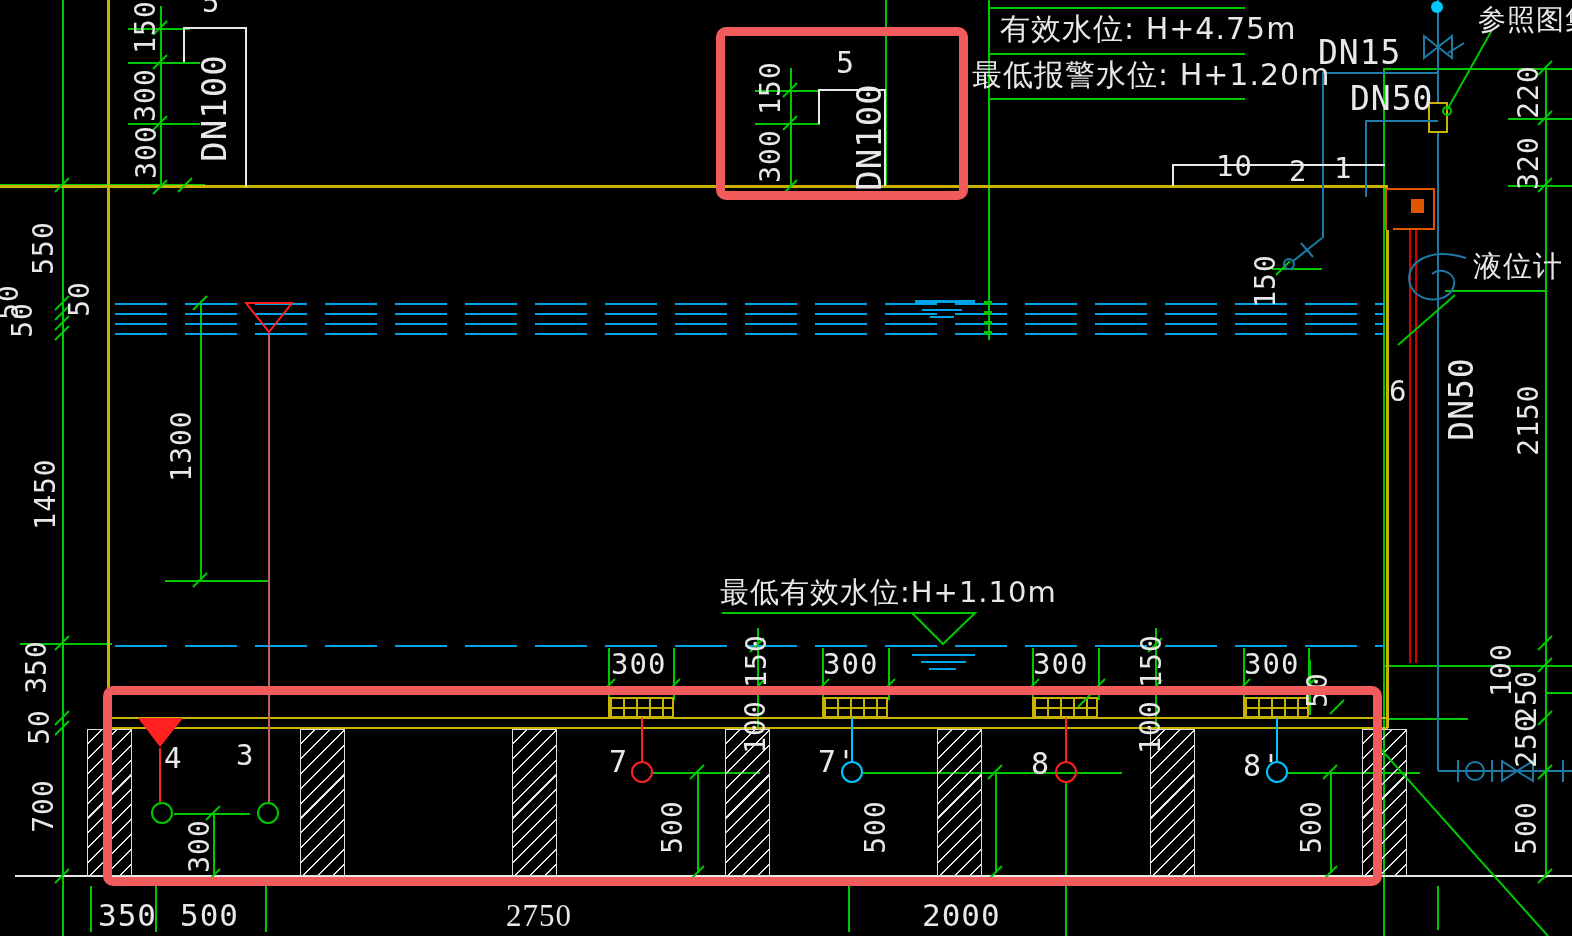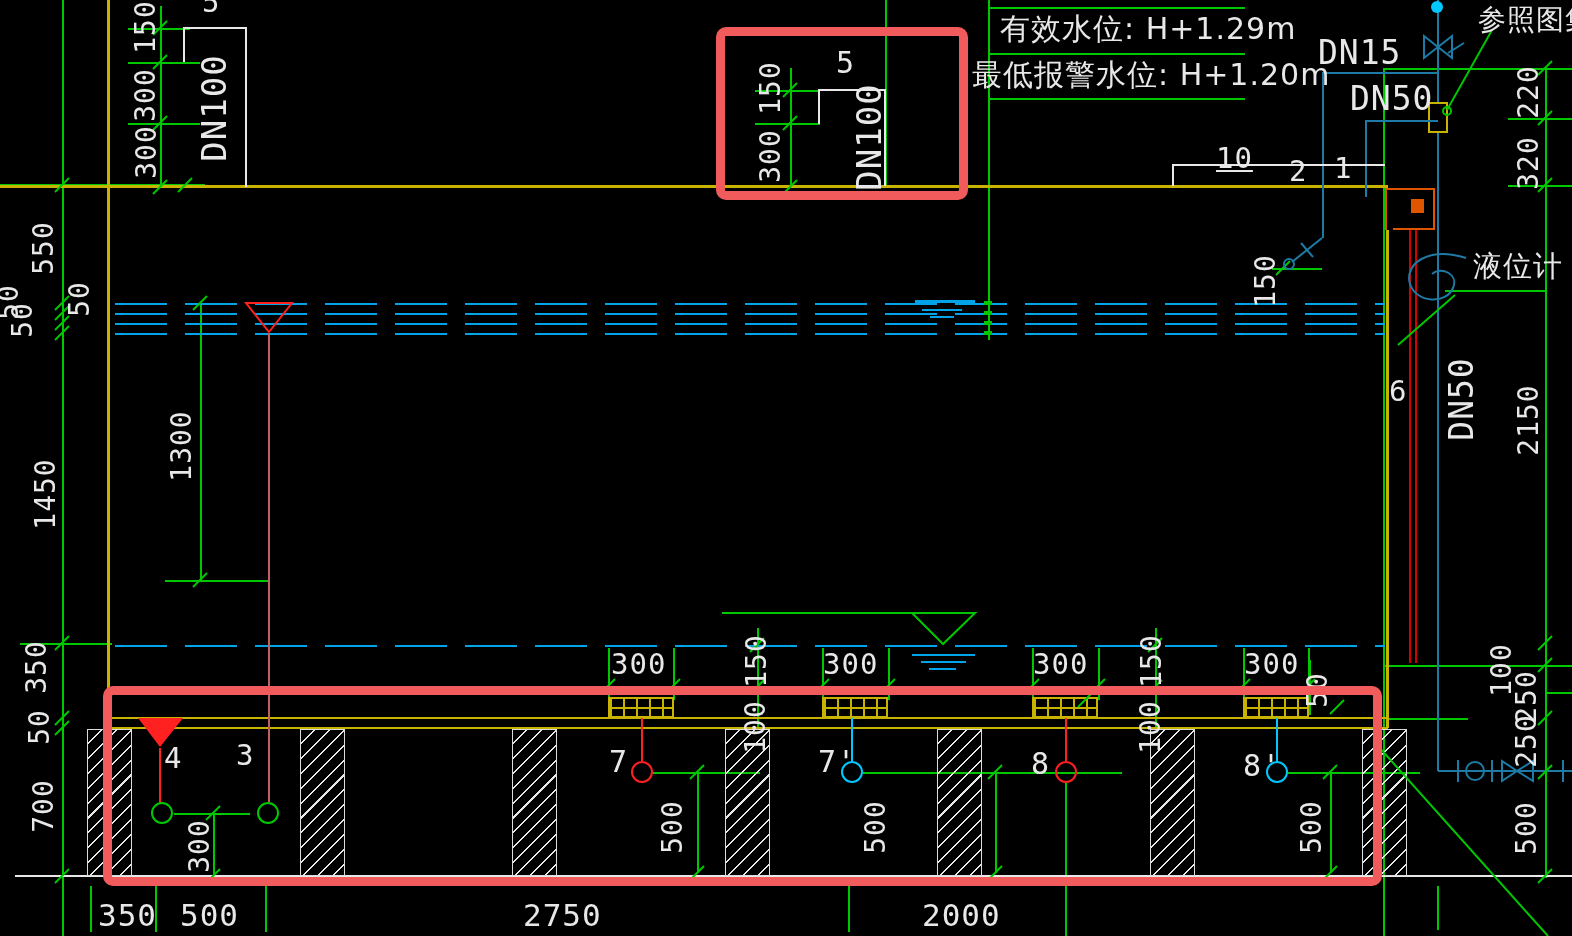--- a/index.html
+++ b/index.html
@@ -250,28 +250,29 @@
   <span class="t rot" style="left:146px;top:27px;">150</span>
   <span class="t rot" style="left:146px;top:95px;">300</span>
   <span class="t rot" style="left:147px;top:152px;">300</span>
   <span class="t rot s34" style="left:214px;top:108px;font-size:34px;">DN100</span>
 
   <span class="t" style="left:836px;top:48px;">5</span>
   <span class="t rot" style="left:771px;top:88px;">150</span>
   <span class="t rot" style="left:771px;top:156px;">300</span>
   <span class="t rot" style="left:869px;top:137px;font-size:34px;">DN100</span>
 
-  <span class="t cn" style="left:1000px;top:14px;">有效水位: H+1.29m</span>
+  <span class="t cn" style="left:1000px;top:14px;">有效水位: H+4.75m</span>
   <span class="t cn" style="left:972px;top:60px;">最低报警水位: H+1.20m</span>
+  <span class="t cn s29" style="left:720px;top:578px;">最低有效水位:H+1.10m</span>
   <span class="t cn s28" style="left:1478px;top:6px;">参照图集C</span>
   <span class="t cn s29" style="left:1473px;top:252px;">液位计</span>
 
   <span class="t s33" style="left:1318px;top:36px;">DN15</span>
   <span class="t s33" style="left:1350px;top:82px;">DN50</span>
-  <span class="t s29" style="left:1216px;top:144px;text-decoration:underline;">10</span>
+  <span class="t s29" style="left:1216px;top:152px;">10</span>
   <span class="t s29" style="left:1289px;top:157px;">2</span>
   <span class="t s29" style="left:1334px;top:154px;">1</span>
   <span class="t rot" style="left:1529px;top:92px;">220</span>
   <span class="t rot" style="left:1529px;top:163px;">320</span>
   <span class="t rot" style="left:1266px;top:281px;">150</span>
 
   <span class="t rot" style="left:1461px;top:399px;font-size:33px;">DN50</span>
   <span class="t s29" style="left:1389px;top:377px;">6</span>
   <span class="t rot" style="left:1529px;top:420px;">2150</span>
   <span class="t rot" style="left:1502px;top:670px;">100</span>
@@ -304,18 +305,18 @@
   <span class="t" style="left:818px;top:747px;">7'</span>
   <span class="t" style="left:1031px;top:749px;">8</span>
   <span class="t" style="left:1243px;top:751px;">8'</span>
   <span class="t rot" style="left:200px;top:846px;">300</span>
   <span class="t rot" style="left:673px;top:827px;">500</span>
   <span class="t rot" style="left:876px;top:827px;">500</span>
   <span class="t rot" style="left:1312px;top:827px;">500</span>
 
   <span class="t s31" style="left:98px;top:900px;">350</span>
   <span class="t s31" style="left:180px;top:900px;">500</span>
-  <span class="t s31" style="left:523px;top:900px;">2750</span>
+  <span class="t s31" style="left:506px;top:900px;font-family:Liberation Serif, serif;">2750</span>
   <span class="t s31" style="left:922px;top:900px;">2000</span>
 
   <div class="hl" style="left:716px;top:27px;width:252px;height:173px;"></div>
   <div class="hl" style="left:103px;top:686px;width:1279px;height:200px;"></div>
 </div>
 
 </body></html>

